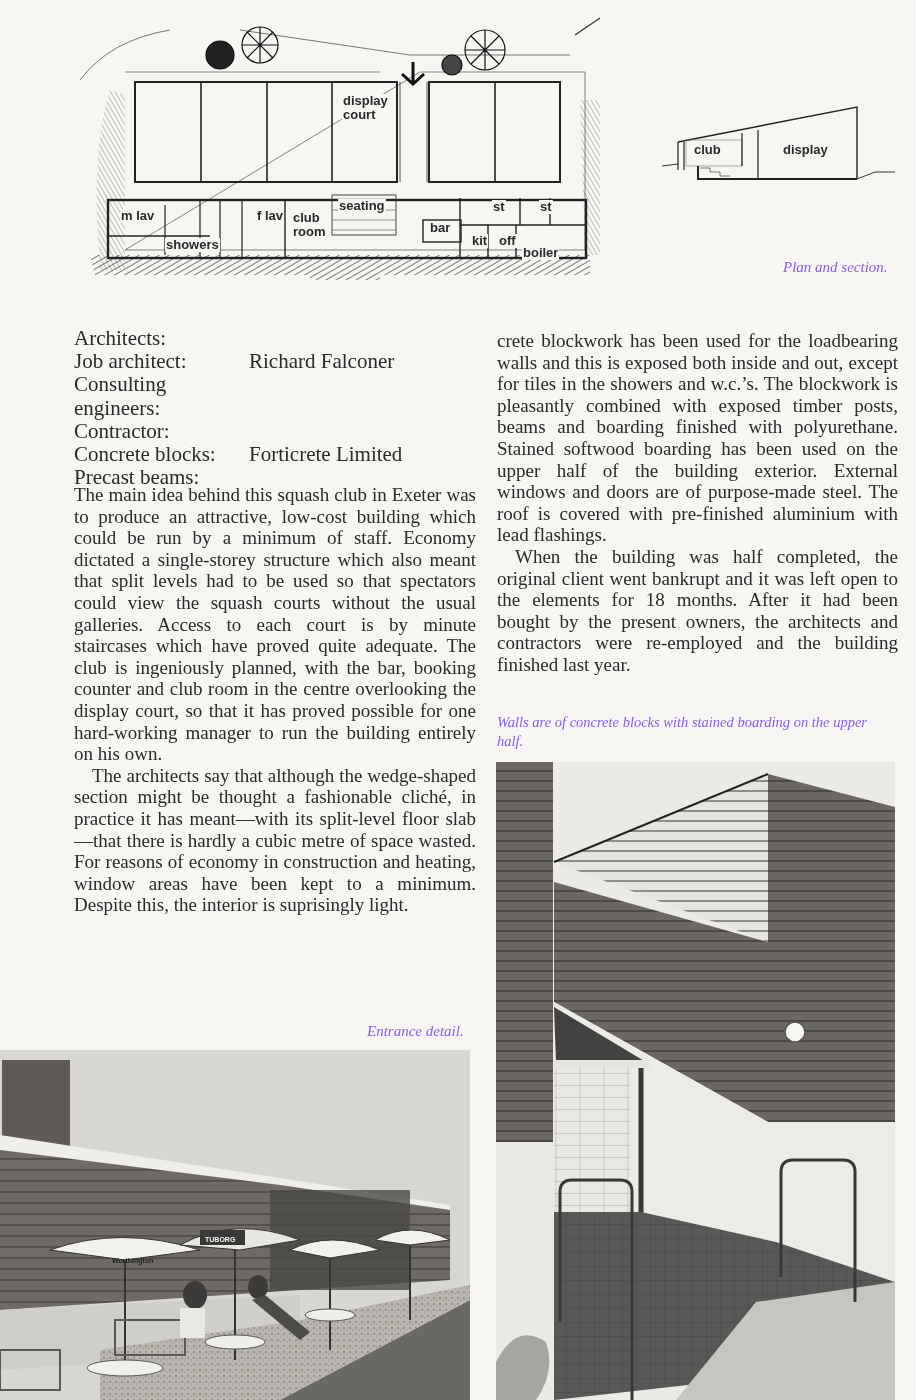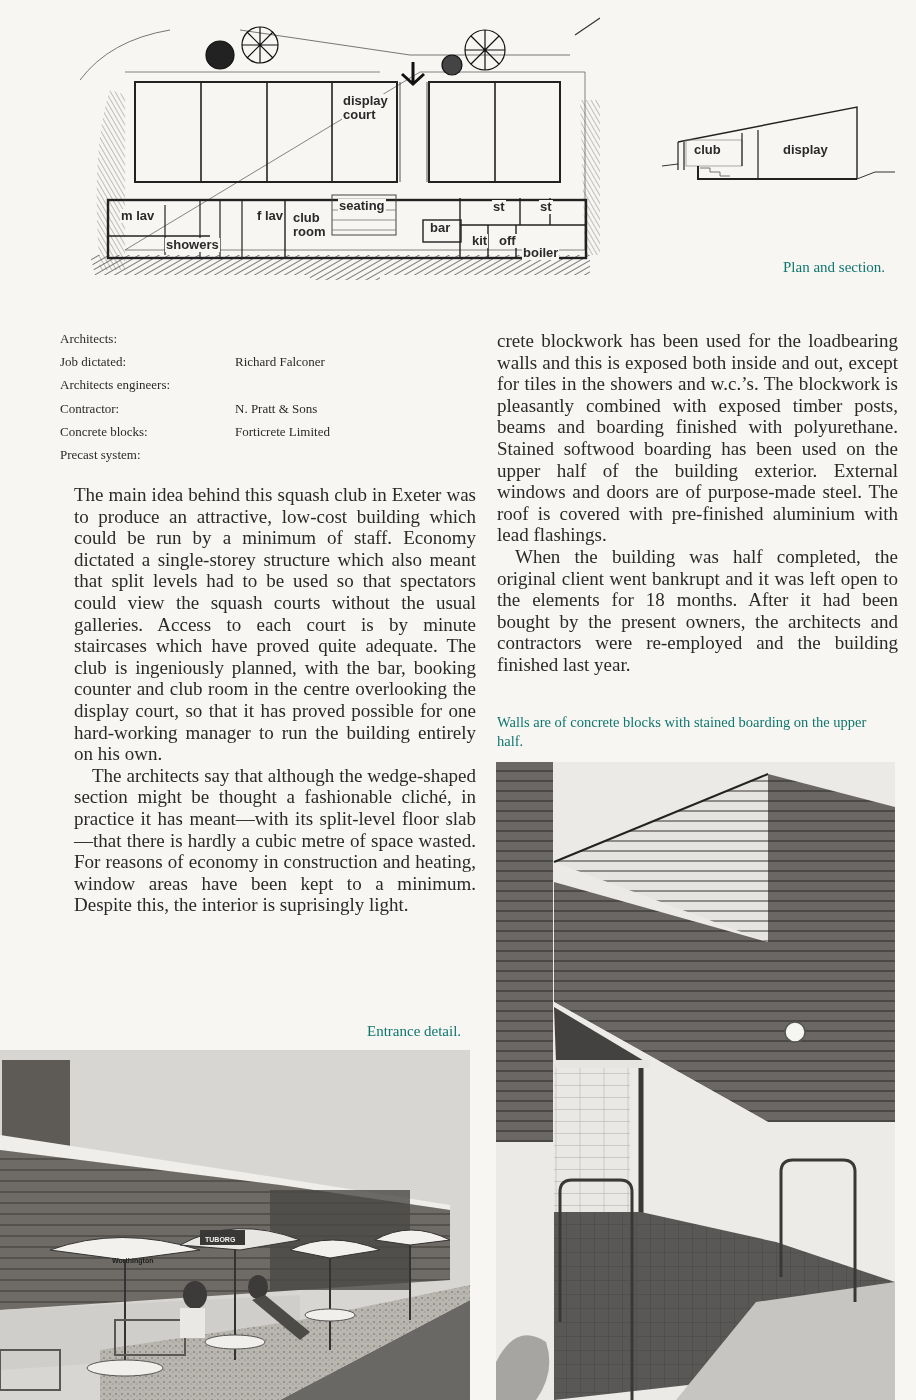--- a/index.html
+++ b/index.html
@@ -22,25 +22,25 @@
 
   
   #section { left: 650px; top: 90px; width: 266px; height: 110px; }
   #section svg { width: 100%; height: 100%; display: block; }
   .sec-label {
     position: absolute; font-family: "Liberation Sans", "DejaVu Sans", sans-serif;
     font-weight: bold; font-size: 13px; color: #2a2a2a;
   }
 
   .caption {
-    position: absolute; font-size: 15px; color: #0f766e;
-  }
-
-  
-  #credits { left: 60px; top: 327px; width: 410px; font-size: 13px; line-height: 23.2px; }
+    position: absolute; font-style: italic; font-size: 15px; color: #8b5cf6;
+  }
+
+  
+  #credits { left: 74px; top: 327px; width: 410px; font-size: 21px; line-height: 23.2px; }
   .credit-row { display: flex; }
   .credit-role { width: 175px; flex: none; }
   .credit-name { flex: 1; }
 
   
   .col {
     position: absolute; font-size: 19px; line-height: 21.6px;
     text-align: justify; hyphens: none;
   }
   .col p { margin: 0; text-indent: 0; }
@@ -152,36 +152,35 @@
   <span class="sec-label" style="left:133px;top:52px;">display</span>
 </div>
 
 <div class="caption" style="left:783px;top:259px;">Plan and section.</div>
 
 <div id="credits" class="abs">
   <div class="credit-row">
     <span class="credit-role">Architects:</span>
   </div>
   <div class="credit-row">
-    <span class="credit-role">Job dictated:</span>
+    <span class="credit-role">Job architect:</span>
     <span class="credit-name">Richard Falconer</span>
   </div>
   <div class="credit-row">
-    <span class="credit-role">Architects engineers:</span>
+    <span class="credit-role">Consulting engineers:</span>
   </div>
   <div class="credit-row">
     <span class="credit-role">Contractor:</span>
-    <span class="credit-name">N. Pratt &amp; Sons</span>
   </div>
   <div class="credit-row">
     <span class="credit-role">Concrete blocks:</span>
     <span class="credit-name">Forticrete Limited</span>
   </div>
   <div class="credit-row">
-    <span class="credit-role">Precast system:</span>
+    <span class="credit-role">Precast beams:</span>
   </div>
 </div>
 
 <div id="col-left" class="col">
   <p>The main idea behind this squash club in Exeter was to produce an attractive, low-cost building which could be run by a minimum of staff. Economy dictated a single-storey structure which also meant that split levels had to be used so that spectators could view the squash courts without the usual galleries. Access to each court is by minute staircases which have proved quite adequate. The club is ingeniously planned, with the bar, booking counter and club room in the centre overlooking the display court, so that it has proved possible for one hard-working manager to run the building entirely on his own.</p>
   <p class="indent">The architects say that although the wedge-shaped section might be thought a fashionable cliché, in practice it has meant—with its split-level floor slab—that there is hardly a cubic metre of space wasted. For reasons of economy in construction and heating, window areas have been kept to a minimum. Despite this, the interior is suprisingly light.</p>
 </div>
 
 <div id="col-right" class="col">
   <p>crete blockwork has been used for the loadbearing walls and this is exposed both inside and out, except for tiles in the showers and w.c.’s. The blockwork is pleasantly combined with exposed timber posts, beams and boarding finished with polyurethane. Stained softwood boarding has been used on the upper half of the building exterior. External windows and doors are of purpose-made steel. The roof is covered with pre-finished aluminium with lead flashings.</p>

